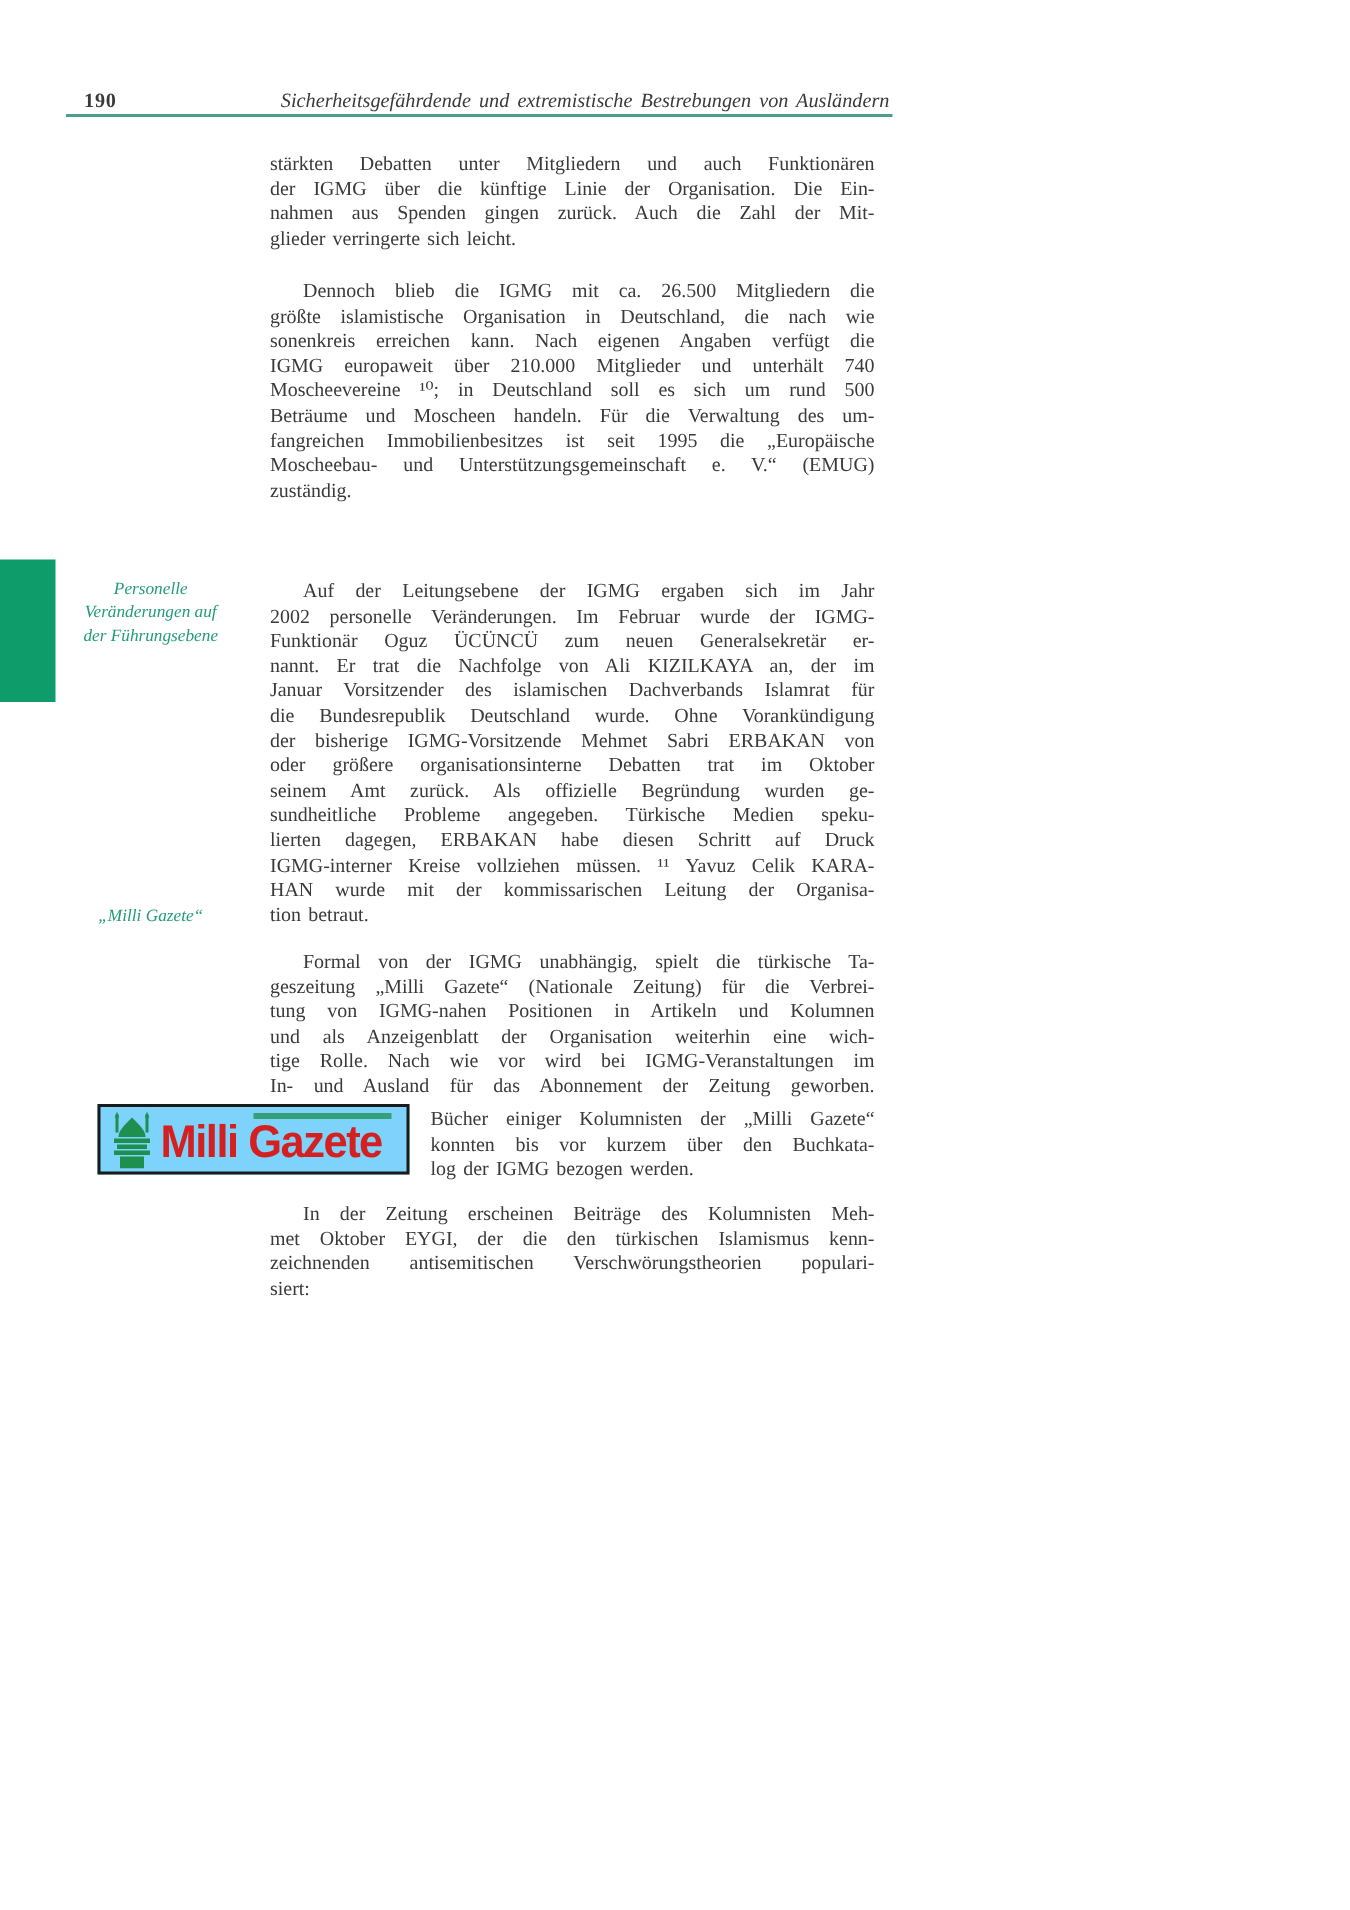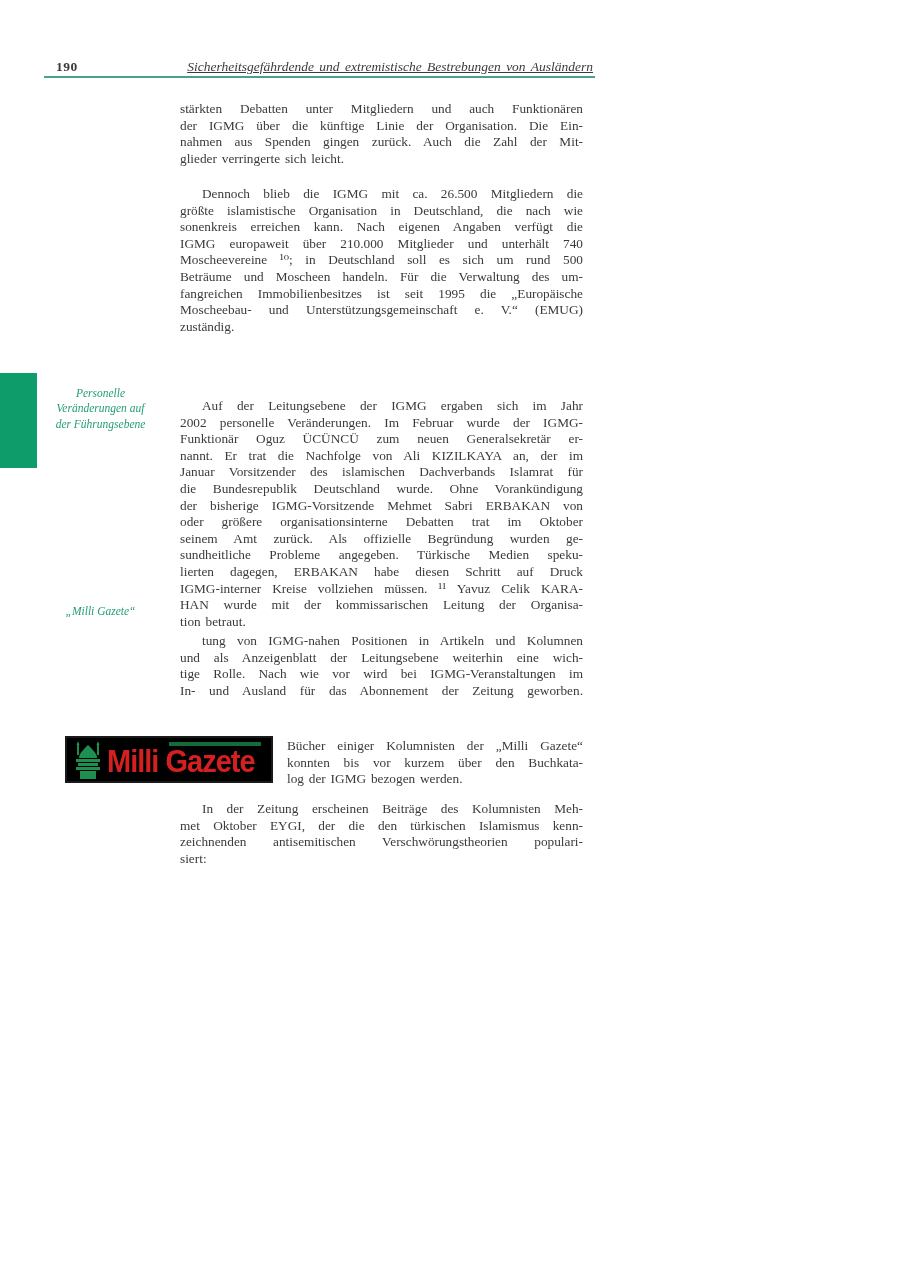--- a/index.html
+++ b/index.html
@@ -15,21 +15,20 @@
   
   .header-pagenum {
     position: absolute; left: 56px; top: 59px;
     font-size: 13.5px; font-weight: bold; letter-spacing: .5px;
   }
   .header-title {
     position: absolute; right: 307px; top: 59px;
     width: 520px; text-align: right;
     font-size: 13.5px; font-style: italic;
     word-spacing: 2px;
-    text-decoration: underline;
   }
   .header-rule {
     position: absolute; left: 44px; top: 76px;
     width: 551px; height: 2px; 
   }
   
   .green-tab {
     position: absolute; left: 0; top: 373px;
     width: 37px; height: 95px;
   }
@@ -47,30 +46,30 @@
     position: absolute; left: 180px; width: 403px;
     font-size: 13.3px; line-height: 16.6px;
     word-spacing: 1.5px;
   }
   .para > div { text-align: justify; text-align-last: justify; white-space: normal; }
   .para > div:last-child { text-align-last: left; }
   .para.justify-last > div:last-child { text-align-last: justify; }
   .para.indent-first > div:first-child { text-indent: 22px; }
   .p1 { top: 101px; }
   .p2 { top: 186px; }
-  .p3 { top: 386px; margin-top: 12px; }
+  .p3 { top: 386px; }
   .p4 { top: 633px; }
   .p4-wrap { top: 738px; left: 287px; width: 296px; }
   .p5 { top: 801px; }
   
   .logo-box {
     position: absolute; left: 65px; top: 736px;
     width: 204px; height: 43px;
     border: 2px solid #1a1a1a;
-    background: #000000;
+    background: #7dd3fc;
     display: flex; align-items: center;
     box-sizing: content-box;
   }
   .logo-emblem { margin: 1px 2px 1px 4px; flex: 0 0 auto; }
   .logo-text-wrap { position: relative; flex: 1; height: 100%; }
   .logo-tagline-bar {
     position: absolute; top: 4px; left: 62px;
     width: 92px; height: 4px;
     opacity: .75;
   }
@@ -133,22 +132,24 @@
       <div class="text-line">oder größere organisationsinterne Debatten trat im Oktober</div>
       <div class="text-line">seinem Amt zurück. Als offizielle Begründung wurden ge-</div>
       <div class="text-line">sundheitliche Probleme angegeben. Türkische Medien speku-</div>
       <div class="text-line">lierten dagegen, ERBAKAN habe diesen Schritt auf Druck</div>
       <div class="text-line">IGMG-interner Kreise vollziehen müssen. ¹¹ Yavuz Celik KARA-</div>
       <div class="text-line">HAN wurde mit der kommissarischen Leitung der Organisa-</div>
       <div class="text-line">tion betraut.</div>
     </section>
 
   <section class="para p4 indent-first justify-last">
+      <div class="text-line">Formal von der IGMG unabhängig, spielt die türkische Ta-</div>
+      <div class="text-line">geszeitung „Milli Gazete“ (Nationale Zeitung) für die Verbrei-</div>
       <div class="text-line">tung von IGMG-nahen Positionen in Artikeln und Kolumnen</div>
-      <div class="text-line">und als Anzeigenblatt der Leitungsebene weiterhin eine wich-</div>
+      <div class="text-line">und als Anzeigenblatt der Organisation weiterhin eine wich-</div>
       <div class="text-line">tige Rolle. Nach wie vor wird bei IGMG-Veranstaltungen im</div>
       <div class="text-line">In- und Ausland für das Abonnement der Zeitung geworben.</div>
     </section>
 
   <div class="logo-box">
     <svg class="logo-emblem" width="34" height="38" viewBox="0 0 34 38">
       <g fill="#1e8f4e">
         <rect x="6" y="2" width="2" height="12"></rect>
         <polygon points="7,0 5.5,4 8.5,4"></polygon>
         <rect x="26" y="2" width="2" height="12"></rect>

